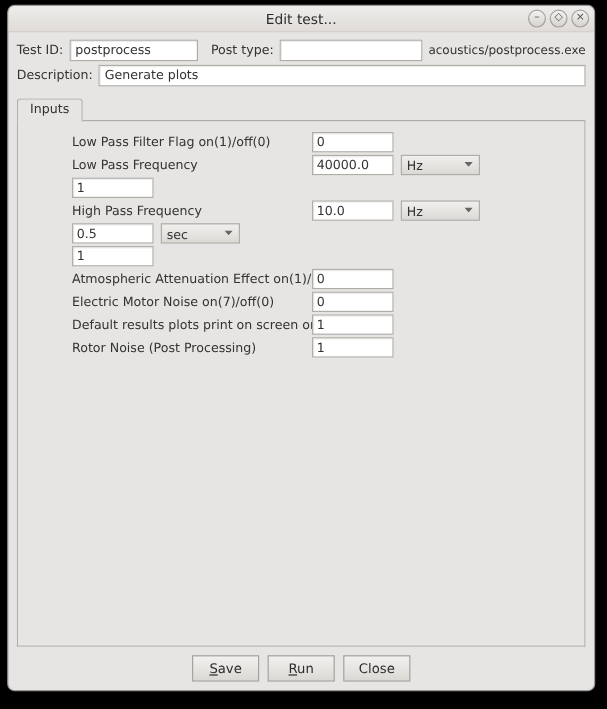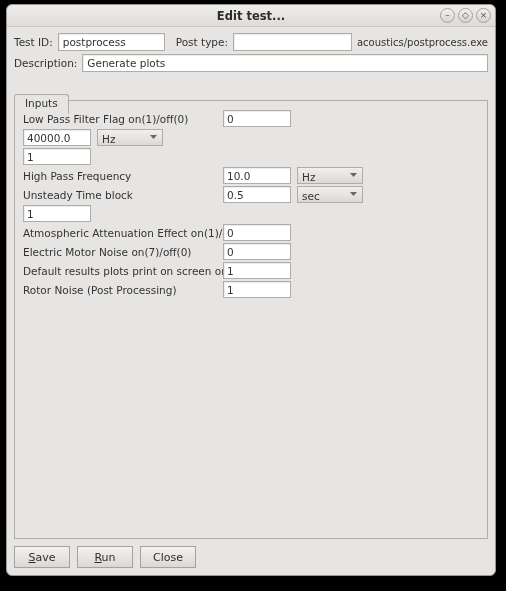--- a/index.html
+++ b/index.html
@@ -32,21 +32,21 @@
     border-bottom: 1px solid #c9c6c3;
     border-radius: 6px 6px 0 0;
     background: linear-gradient(#efedeb, #dedbd8);
     display: flex;
     align-items: center;
     position: relative;
   }
   .titlebar-title {
     flex: 1;
     text-align: center;
-    font-weight: bold;
+    font-weight: normal;
     font-size: 11.5px;
     color: #2d2d2d;
   }
   .titlebar-btns {
     position: absolute;
     right: 4px;
     top: 3px;
     display: flex;
     gap: 3px;
   }
@@ -114,39 +114,40 @@
   }
   .tab {
     padding: 2px 10px 0 10px;
     border: 1px solid #b0ada9;
     border-bottom: 1px solid #e7e5e3;
     border-radius: 3px 3px 0 0;
     background: #e7e5e3;
     font-size: 10.5px;
     color: #333;
     position: relative;
-    top: 13px;
+    top: 1px;
   }
   .tabstrip .spacer {
     flex: 1;
     border-bottom: 1px solid #b0ada9;
   }
   .tabpage {
     flex: 1;
     border: 1px solid #b0ada9;
     border-top: none;
     background: #e7e5e3;
     padding: 8px 8px;
     overflow: hidden;
   }
   .param-row {
     display: flex;
     align-items: center;
     height: 19px;
     font-size: 10.5px;
+    margin-left: 37px;
   }
   .param-label {
     width: 200px;
     white-space: nowrap;
     overflow: hidden;
     color: #333;
   }
   .param-val {
     width: 68px;
     height: 17px;
@@ -174,21 +175,21 @@
   .unit-combo .arrow {
     position: absolute;
     right: 5px;
     top: 5px;
     width: 7px;
     height: 4px;
   }
   .unit-combo .arrow svg { display: block; }
   .buttonbar {
     display: flex;
-    justify-content: flex-start;
+    justify-content: center;
     gap: 7px;
     padding-top: 7px;
   }
   .btn {
     min-width: 56px;
     height: 22px;
     border: 1px solid #a6a39f;
     background: linear-gradient(#f3f1ef, #dbd8d4);
     font: inherit;
     font-size: 11px;
@@ -240,20 +241,21 @@
         <div class="tab"><span>Inputs</span></div>
         <div class="spacer"></div>
       </div>
       <div class="tabpage" id="inputs-page">
 
       <div class="param-row">
             <div class="param-label">Low Pass Filter Flag on(1)/off(0)</div>
             <input class="param-val" value="0" style="">
           </div>
           <div class="param-row">
+            <div class="param-label">Low Pass Frequency</div>
             <input class="param-val" value="40000.0" style="">
             <div class="unit-combo">
               <span>Hz</span>
               <span class="arrow">
                 <svg width="7" height="4" viewBox="0 0 7 4">
                   <path d="M0 0 L7 0 L3.5 4 Z" fill="#666"></path>
                 </svg>
               </span>
             </div>
           </div>
@@ -266,21 +268,20 @@
             <div class="unit-combo">
               <span>Hz</span>
               <span class="arrow">
                 <svg width="7" height="4" viewBox="0 0 7 4">
                   <path d="M0 0 L7 0 L3.5 4 Z" fill="#666"></path>
                 </svg>
               </span>
             </div>
           </div>
           <div class="param-row">
-            <div class="param-label">Unsteady Time block</div>
             <input class="param-val" value="0.5" style="">
             <div class="unit-combo">
               <span>sec</span>
               <span class="arrow">
                 <svg width="7" height="4" viewBox="0 0 7 4">
                   <path d="M0 0 L7 0 L3.5 4 Z" fill="#666"></path>
                 </svg>
               </span>
             </div>
           </div>

